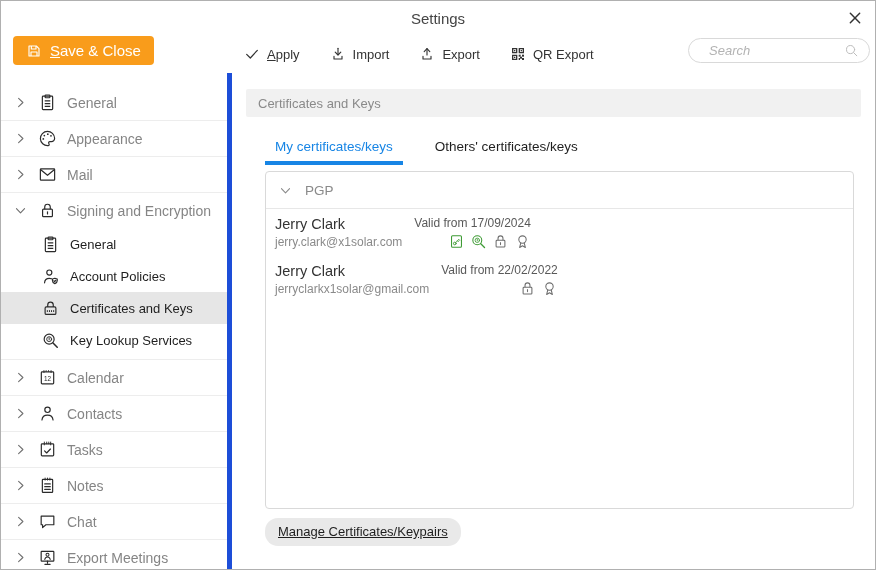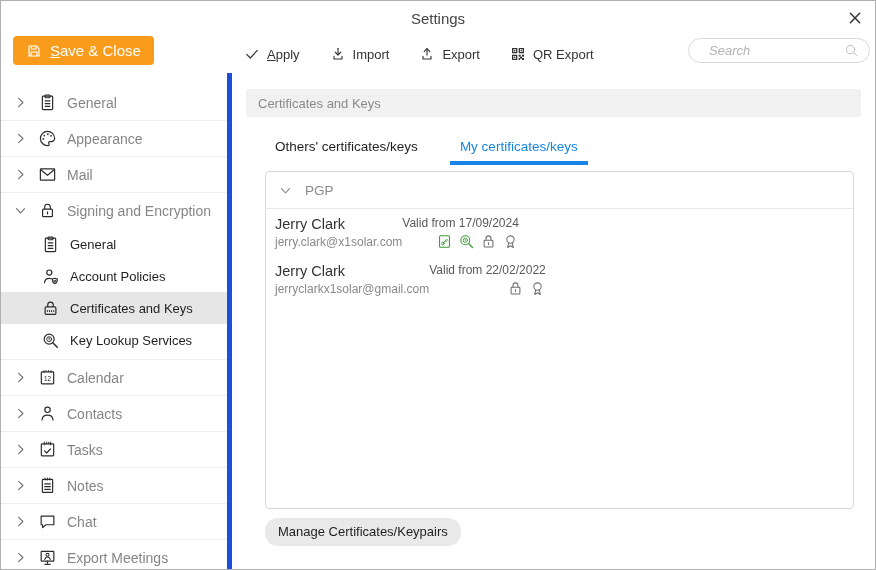--- a/index.html
+++ b/index.html
@@ -55,28 +55,28 @@
 
   .panel { margin:6px 7px 0 19px; height:338px; border:1px solid #d9d9d9; border-radius:4px; background:#fff; overflow:hidden; }
   .pgp-header { height:37px; display:flex; align-items:center; gap:13px; padding:0 13px; border-bottom:1px solid #e7e7e7; cursor:pointer; }
   .pgp-header .nav-chevron { color:#8a8a8a; }
   .pgp-title { font-size:13.5px; color:#8a8a8a; }
   .entries { padding:7px 10px 0 9px; }
   .entry { display:flex; justify-content:flex-start; align-items:flex-start; margin-bottom:13px; }
   .entry-name { font-size:14.5px; color:#333; margin-bottom:3px; }
   .entry-email { font-size:12px; color:#8a8a8a; }
   .entry-right { text-align:right; }
-  .entry-valid { font-size:12px; color:#595959; }
+  .entry-valid { font-size:12px; color:#595959;margin-left:12px; }
   .entry-icons { display:flex; justify-content:flex-end; gap:5px; margin-top:3px; }
   .eic { width:17px; height:17px; }
   .eic.green { color:#3E9B35; }
   .eic.gray { color:#6e6e6e; }
 
   .manage-btn { display:inline-block; margin:9px 0 0 19px; background:#e9e9e9; border:none; border-radius:13px;
-                padding:6px 13px 7px; font-family:"Liberation Sans", sans-serif; font-size:13px; color:#1f1f1f; cursor:pointer; }
+                padding:6px 13px 7px; font-family:"Liberation Sans", sans-serif; font-size:13px; color:#1f1f1f; cursor:pointer;text-decoration:underline; }
 
   .ic { display:block; }
   .sprite { position:absolute; width:0; height:0; overflow:hidden; }
 </style>
 </head>
 <body>
 
 <svg class="sprite" xmlns="http://www.w3.org/2000/svg">
   <defs>
     <symbol id="sym-chevron-right" viewBox="0 0 24 24">
@@ -439,22 +439,22 @@
           <span class="nav-label">Export Meetings</span>
         </div>
       </div>
 
     </div>
 
     <div class="main">
       <div class="section-header">Certificates and Keys</div>
 
       <div class="tabs">
+        <div class="tab active">My certificates/keys</div>
         <div class="tab">Others' certificates/keys</div>
-        <div class="tab active">My certificates/keys</div>
       </div>
 
       <div class="panel">
         <div class="pgp-header">
           <svg class="ic nav-chevron">
               <use href="#sym-chevron-down"></use>
             </svg>
           <span class="pgp-title">PGP</span>
         </div>
         <div class="entries">

